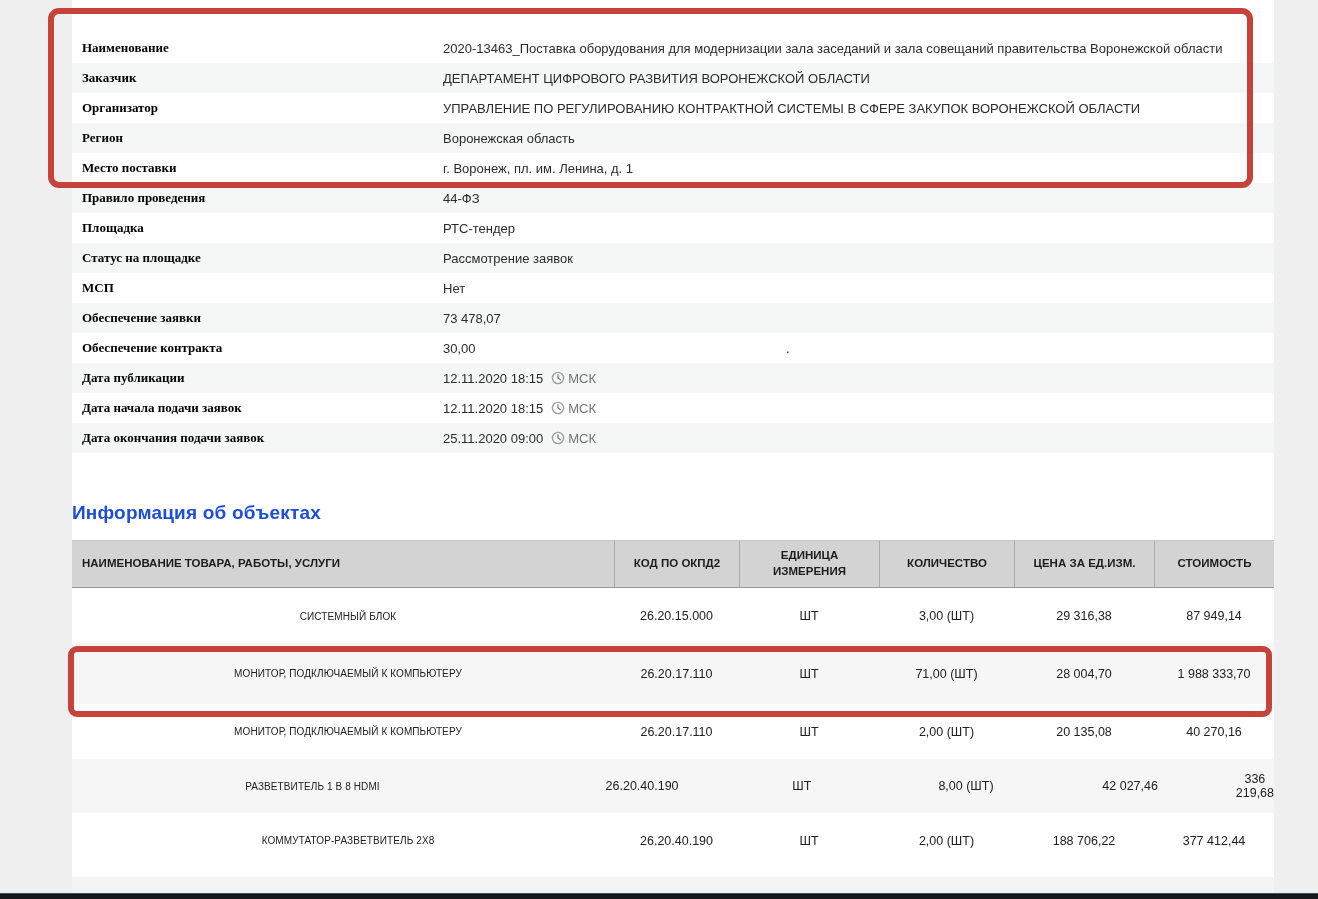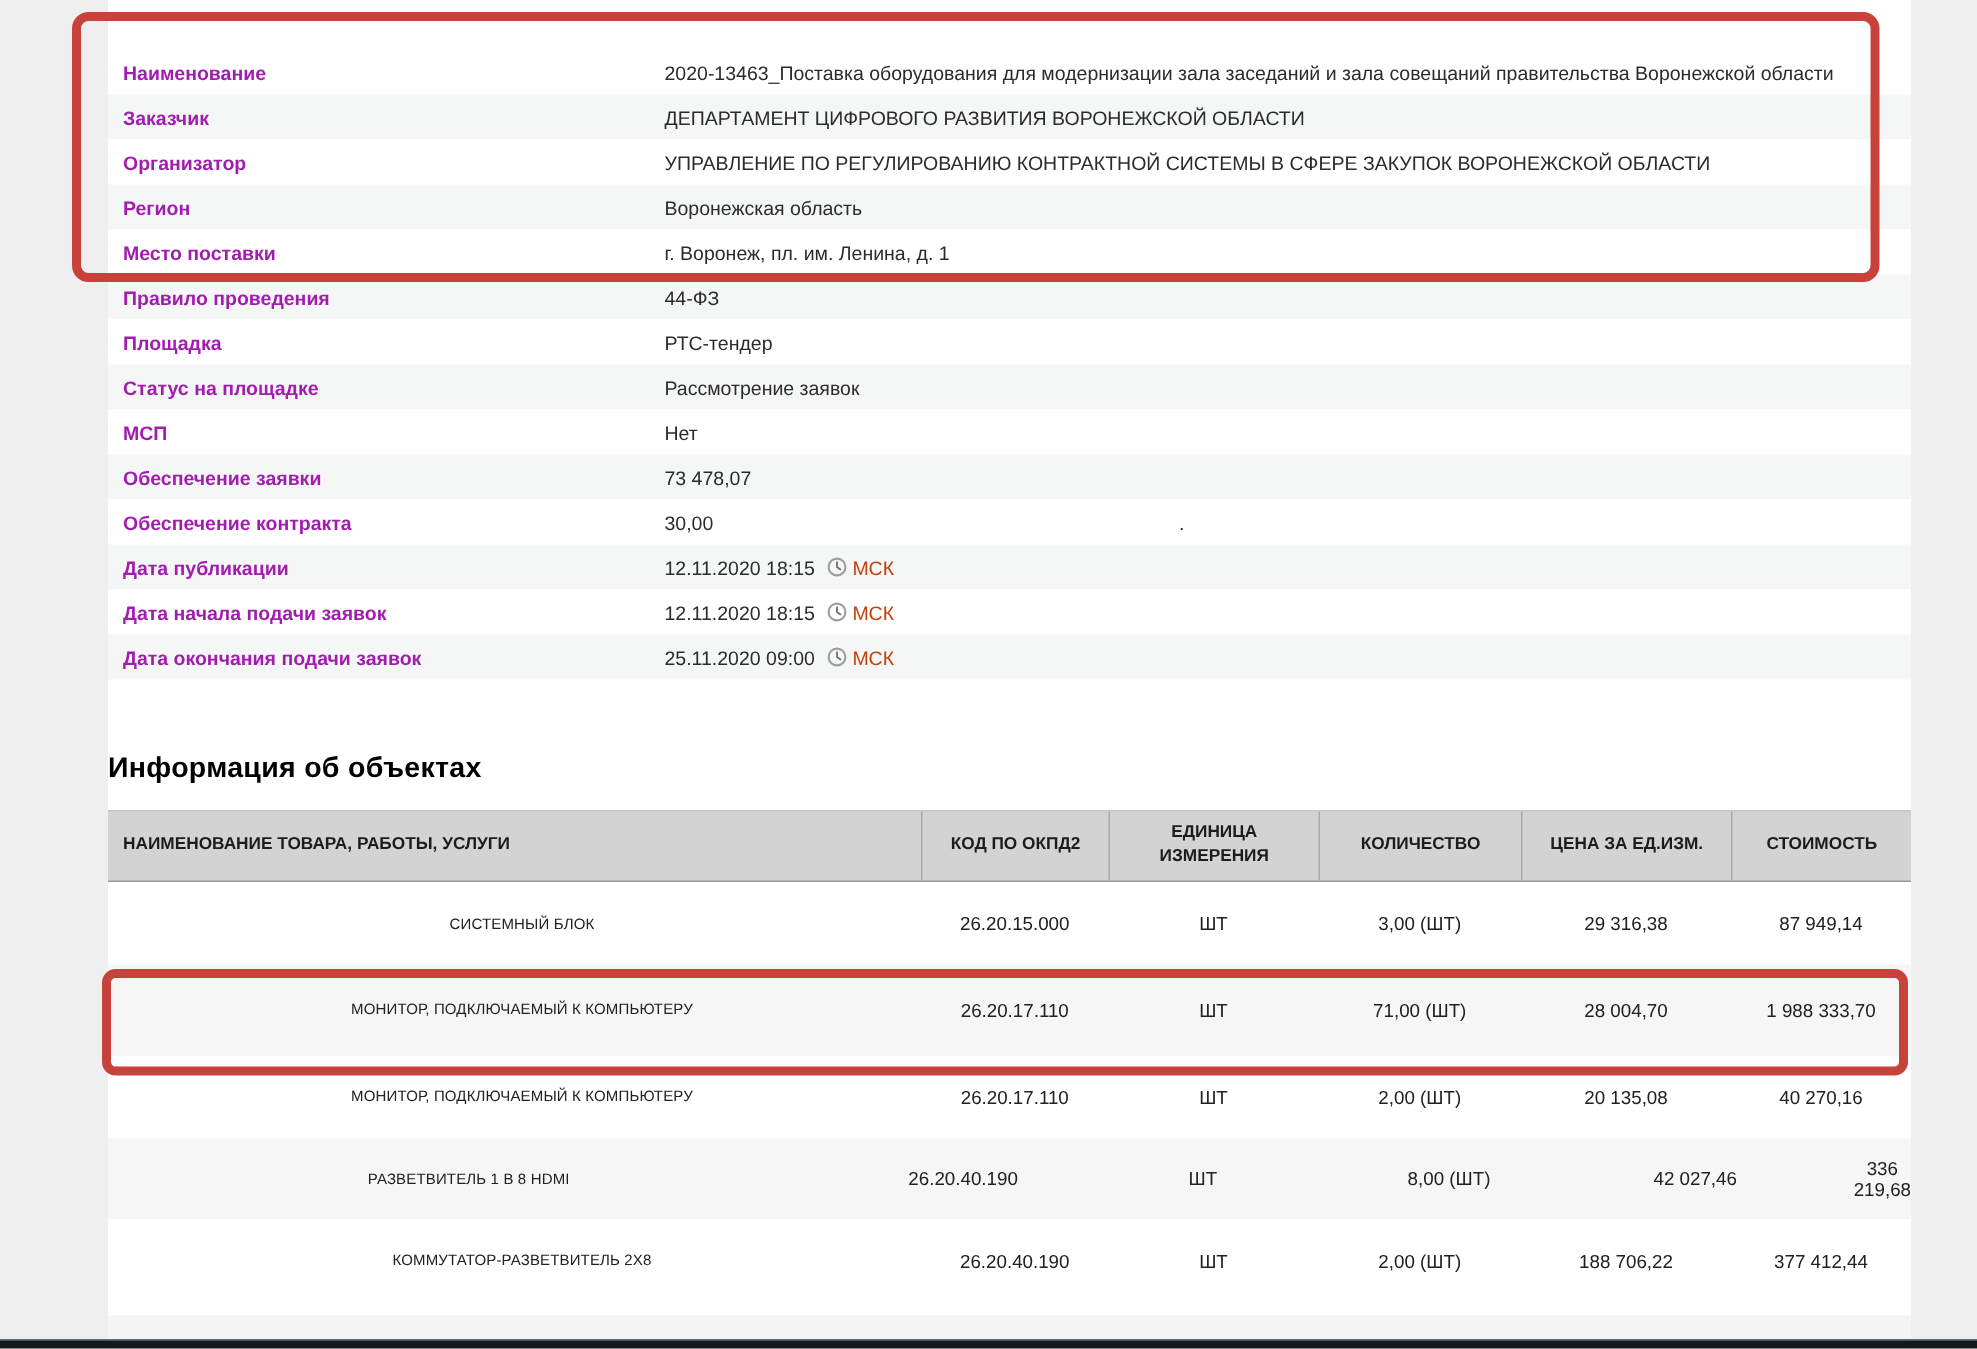--- a/index.html
+++ b/index.html
@@ -13,29 +13,29 @@
   .flank-left{left:0;width:72px;}
   .flank-right{left:1274px;width:44px;}
   .bottom-stripe{position:absolute;left:72px;top:877px;width:1202px;height:16px;background:#f3f4f4;}
   .bottom-bar{position:absolute;left:0;top:893px;width:1318px;height:6px;background:#14171b;border-top:1px solid #3e5460;box-sizing:border-box;}
 
   
   .details{position:absolute;left:72px;top:33px;width:1202px;}
   .drow{display:flex;height:30px;align-items:center;font-size:13px;}
   .drow:nth-child(odd){background:#ffffff;}
   .drow:nth-child(even){background:#f5f6f6;}
-  .dlabel{width:371px;padding-left:10px;box-sizing:border-box;font-weight:bold;color:#a21caf;white-space:nowrap;}
+  .dlabel{width:371px;padding-left:10px;box-sizing:border-box;font-weight:bold;color:#000000;white-space:nowrap;font-family:Liberation Serif, serif;}
   .dvalue{flex:1;position:relative;display:flex;align-items:center;white-space:nowrap;color:#2b2b2b;}
   .clock-wrap{display:inline-flex;align-items:center;margin-left:4px;}
   .clock-wrap svg{display:block;}
-  .msk{color:#c2410c;margin-left:3px;}
+  .msk{color:#737373;margin-left:3px;}
   .stray-dot{position:absolute;left:343px;top:0;color:#2b2b2b;}
 
   
-  .heading{position:absolute;left:72px;top:502px;font-size:19px;font-weight:bold;color:#000000;letter-spacing:.2px;}
+  .heading{position:absolute;left:72px;top:502px;font-size:19px;font-weight:bold;color:#1d4ed8;letter-spacing:.2px;}
 
   
   .products{position:absolute;left:72px;top:540px;width:1202px;}
   .phead{display:flex;height:48px;background:#d3d3d3;border-top:1px solid #c6c6c6;border-bottom:1px solid #9a9a9a;box-sizing:border-box;margin-bottom:1px;}
   .phead .cell{
     display:flex;align-items:center;justify-content:center;text-align:center;
     font-weight:bold;font-size:11.5px;line-height:1.35;color:#1c1c1c;
     border-left:1px solid #aaaaaa;box-sizing:border-box;
   }
   .phead .cell:first-child{border-left:none;justify-content:flex-start;text-align:left;padding-left:10px;}

